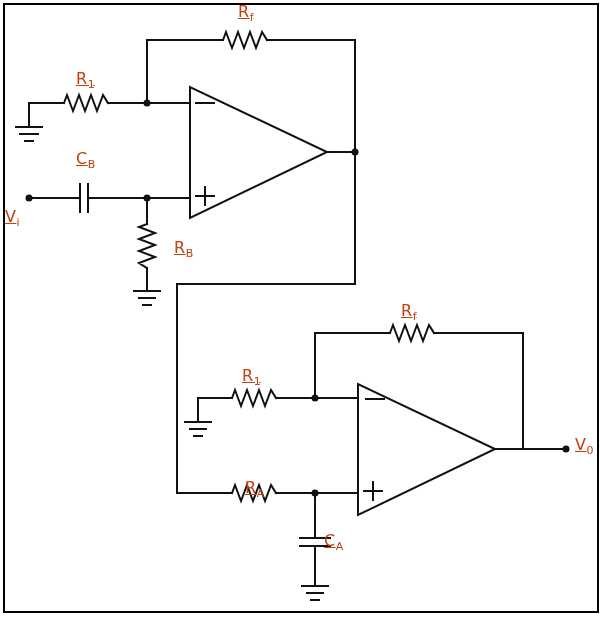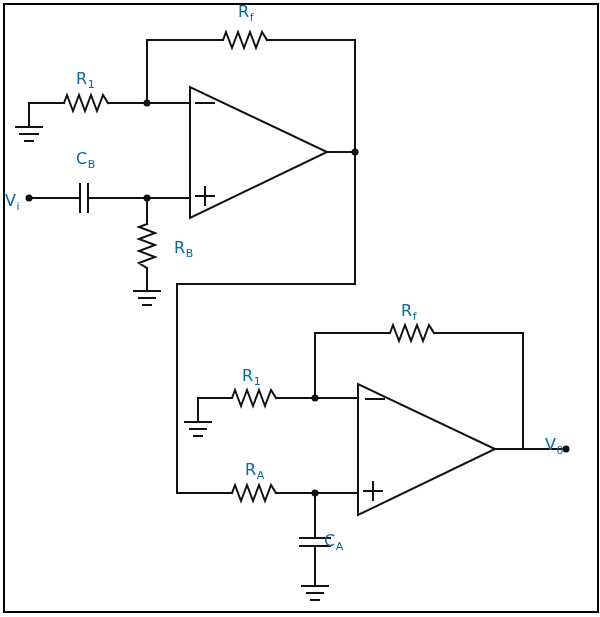--- a/index.html
+++ b/index.html
@@ -7,24 +7,25 @@
     position:relative;
     width:600px; height:617px;
     background:#ffffff;
     font-family:"DejaVu Sans", sans-serif;
     overflow:hidden;
   }
   svg { position:absolute; left:0; top:0; }
   .lbl {
     position:absolute;
     font-size:16px;
-    color:#0369a1;
+    color:#c2410c;
     letter-spacing:0.5px;
     white-space:nowrap;
     line-height:18px;
+    text-decoration:underline;
   }
   .lbl sub {
     font-size:11px;
     vertical-align:-4px;
     letter-spacing:0;
   }
 </style>
 </head>
 <body>
 
@@ -158,21 +159,21 @@
       <circle cx="355" cy="152" r="3.5"></circle>
       <circle cx="315" cy="398" r="3.5"></circle>
       <circle cx="315" cy="493" r="3.5"></circle>
       <circle cx="566" cy="449" r="3.5"></circle>
     </g>
   </svg>
 
   <div class="lbl" style="left:238px; top:3px;"><span>R</span><sub>f</sub></div>
   <div class="lbl" style="left:76px;  top:70px;"><span>R</span><sub>1</sub></div>
   <div class="lbl" style="left:76px;  top:150px;"><span>C</span><sub>B</sub></div>
-  <div class="lbl" style="left:5px;   top:192px;"><span>V</span><sub>i</sub></div>
+  <div class="lbl" style="left:5px;   top:208px;"><span>V</span><sub>i</sub></div>
   <div class="lbl" style="left:174px; top:239px;"><span>R</span><sub>B</sub></div>
   <div class="lbl" style="left:401px; top:302px;"><span>R</span><sub>f</sub></div>
   <div class="lbl" style="left:242px; top:367px;"><span>R</span><sub>1</sub></div>
-  <div class="lbl" style="left:245px; top:461px;"><span>R</span><sub>A</sub></div>
+  <div class="lbl" style="left:245px; top:479px;"><span>R</span><sub>A</sub></div>
   <div class="lbl" style="left:324px; top:532px;"><span>C</span><sub>A</sub></div>
-  <div class="lbl" style="left:545px; top:436px;"><span>V</span><sub>0</sub></div>
+  <div class="lbl" style="left:575px; top:436px;"><span>V</span><sub>0</sub></div>
 
 </div>
 
 </body></html>

